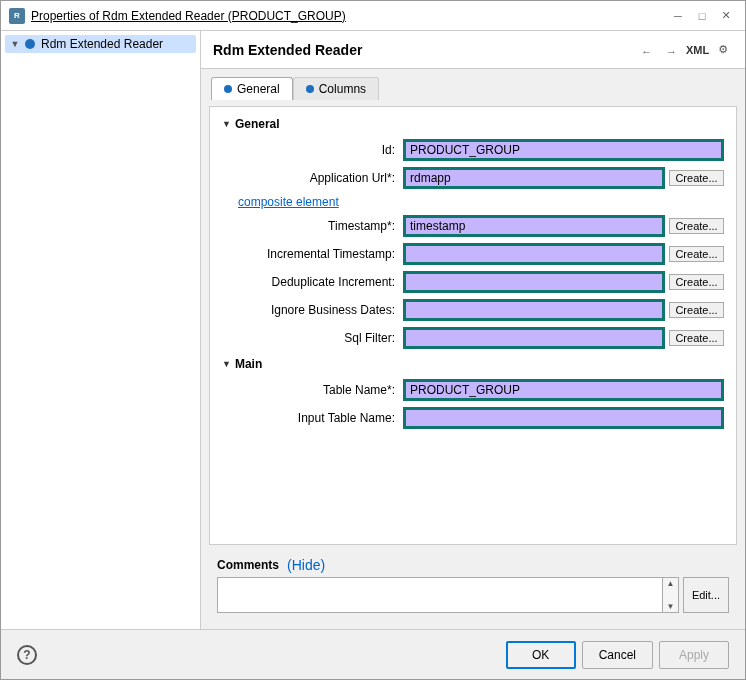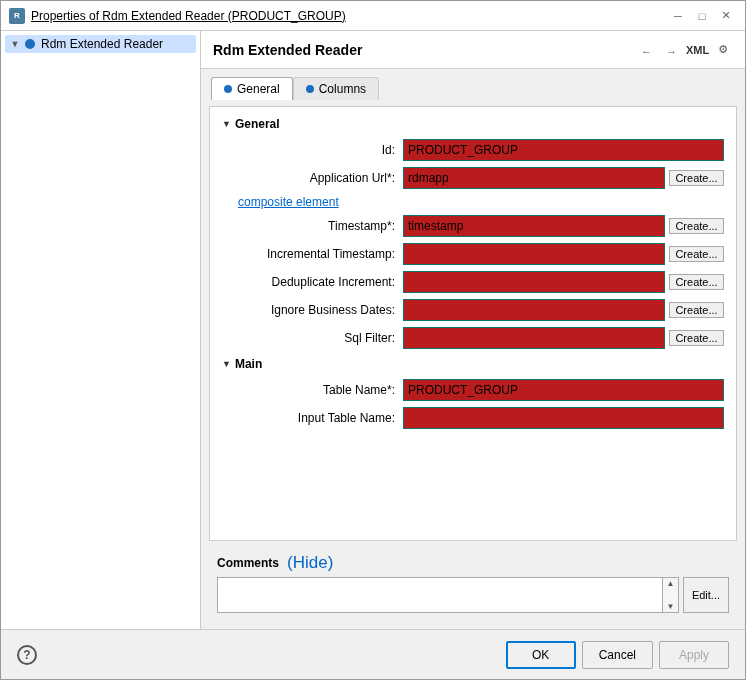--- a/index.html
+++ b/index.html
@@ -194,24 +194,24 @@
       width: 165px;
       text-align: right;
       padding-right: 8px;
       font-size: 12px;
       color: #000;
       flex-shrink: 0;
     }
     .form-input {
       flex: 1;
       height: 22px;
-      border: 1px solid #0f766e;
+      border: 3px solid #0f766e;
       padding: 2px 4px;
       font-size: 12px;
-      background: #b91c1c;
+      background: #c4b5fd;
       outline: none;
     }
     .form-link { color: #0066cc; text-decoration: underline; cursor: pointer; font-size: 12px; }
     .create-btn {
       width: 55px;
       height: 16px;
       margin-left: 4px;
       background: #f0f0f0;
       border: 1px solid #aaa;
       cursor: pointer;
@@ -231,21 +231,21 @@
       background: #f0f0f0;
       padding: 6px 8px 8px;
     }
     .comments-header {
       display: flex;
       align-items: center;
       gap: 8px;
       margin-bottom: 4px;
     }
     .comments-label { font-size: 12px; font-weight: bold; }
-    .comments-hide { color: #0066cc; cursor: pointer; font-size: 17px; }
+    .comments-hide { color: #0066cc; cursor: pointer; font-size: 14px; }
     .comments-body {
       display: flex;
       align-items: stretch;
       gap: 0;
       height: 36px;
     }
     .comments-textarea {
       flex: 1;
       border: 1px solid #aaa;
       background: #fff;

